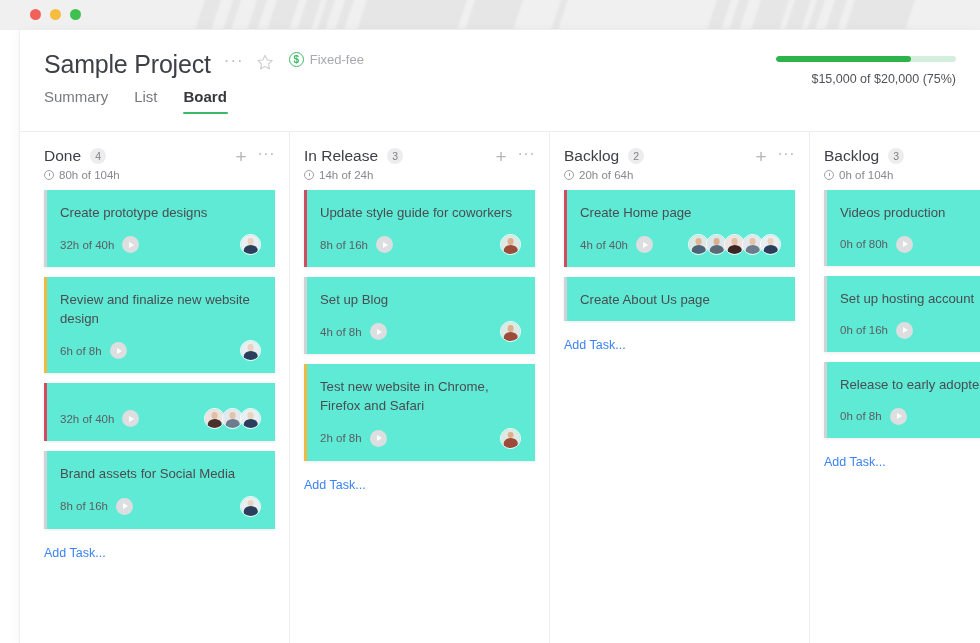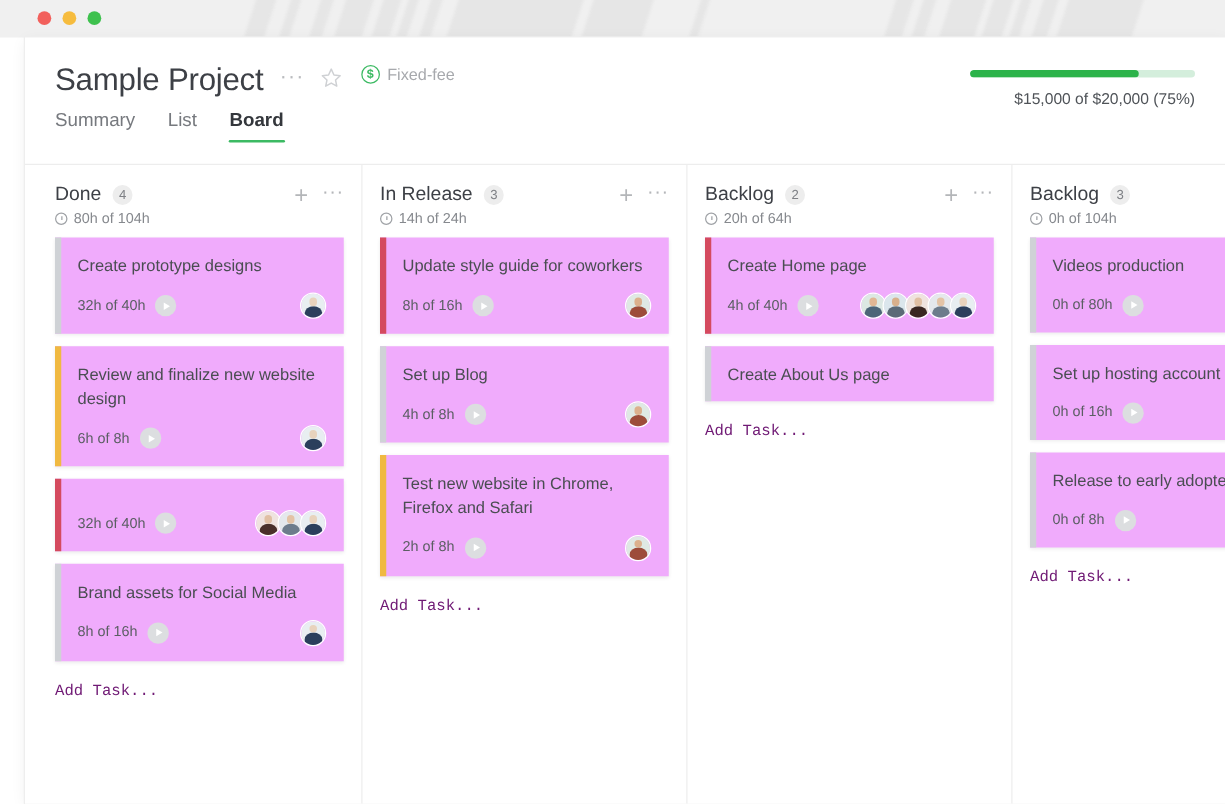--- a/index.html
+++ b/index.html
@@ -267,22 +267,22 @@
     content: "";
     position: absolute;
     left: 3.6px; top: 1.6px;
     width: 1px; height: 3.2px;
     background: #9fa2a6;
   }
 
   
   .cards { padding-top: 6px; }
   .card {
-    background: #f0abfc;
-    border-left: 5px solid #be185d;
+    background: #5eead4;
+    border-left: 3px solid #be185d;
     box-shadow: 0 1px 3px rgba(0,0,0,.08);
     padding: 13px 14px 12px 13px;
     margin-bottom: 10px;
     position: relative;
     min-height: 44px;
     box-sizing: border-box;
     cursor: pointer;
   }
   .card-title {
     font-size: 13.2px;
@@ -347,25 +347,24 @@
   .av .body {
     position: absolute;
     left: 50%; top: 52%;
     width: 76%; height: 58%;
     transform: translateX(-50%);
     border-radius: 50% 50% 0 0;
   }
 
   .add-task {
     font-size: 12.5px;
-    color: #701a75;
+    color: #3b82f6;
     margin-top: 17px;
     cursor: pointer;
     user-select: none;
-    font-family: Liberation Mono, monospace;
   }
 </style>
 </head>
 <body>
 
 <div class="browser-chrome">
   <div class="chrome-decor">
     <i style="left:200px;width:16px;"></i>
     <i style="left:228px;width:8px;"></i>
     <i style="left:252px;width:10px;"></i>

